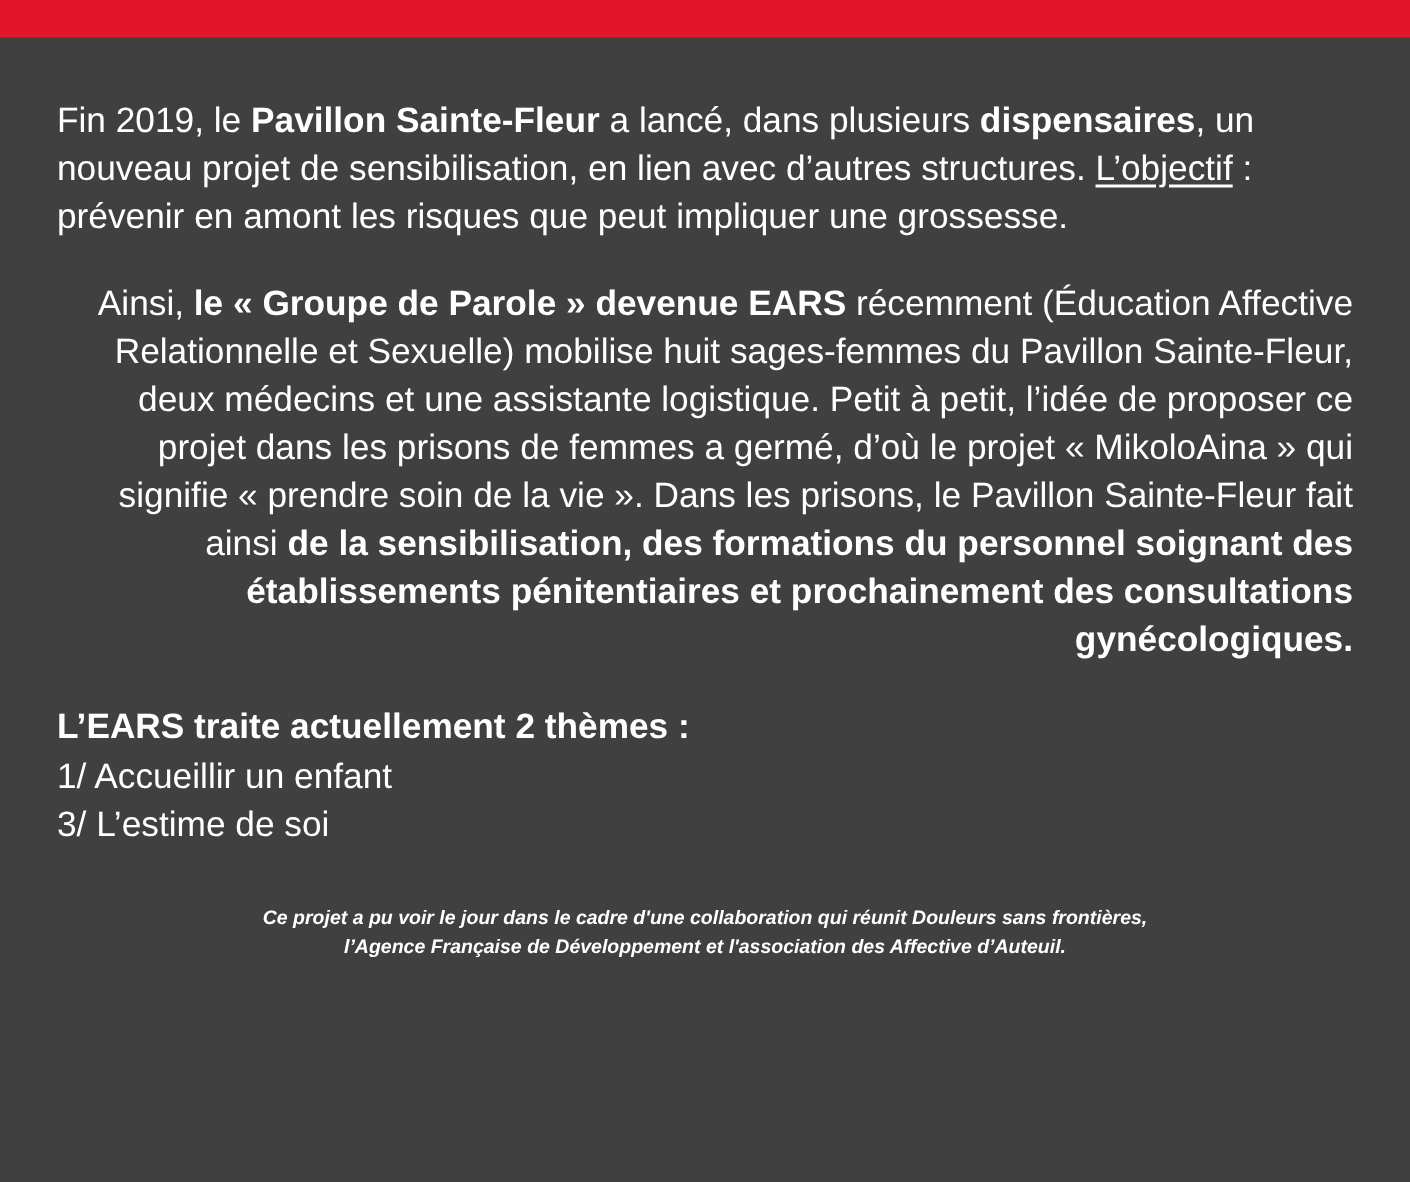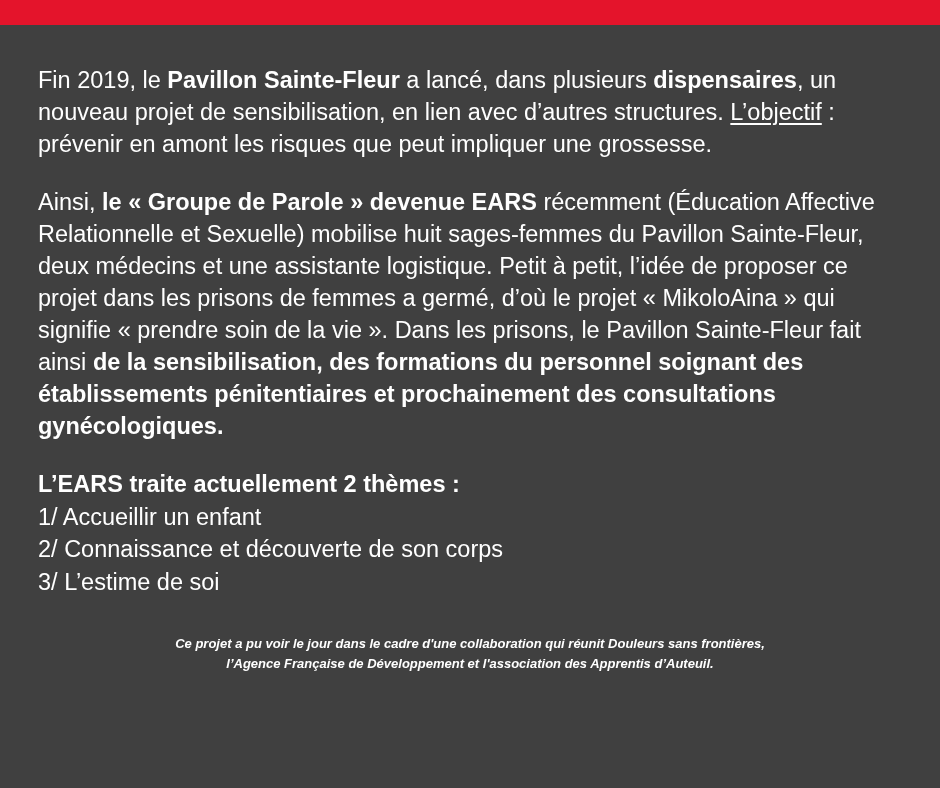--- a/index.html
+++ b/index.html
@@ -23,20 +23,21 @@
     margin-top: 25px;
   }
   .para {
     font-size: 23.5px;
     line-height: 1.36;
     color: #ffffff;
     margin: 0 0 0 0;
   }
   .para + .para {
     margin-top: 26px;
+    text-align: right;
   }
   .b {
     font-weight: bold;
   }
   .u {
     text-decoration: underline;
     text-underline-offset: 3px;
   }
   .list {
     margin-top: 26px;
@@ -72,22 +73,21 @@
     <span class="inline">Fin 2019, le </span><span class="inline b">Pavillon Sainte-Fleur</span><span class="inline"> a lancé, dans plusieurs </span><span class="inline b">dispensaires</span><span class="inline">, un nouveau projet de sensibilisation, en lien avec d’autres structures. </span><span class="inline u">L’objectif</span><span class="inline"> : prévenir en amont les risques que peut impliquer une grossesse.</span>
   </p>
 
   <p class="para">
     <span class="inline">Ainsi, </span><span class="inline b">le « Groupe de Parole » devenue EARS</span><span class="inline"> récemment (Éducation Affective Relationnelle et Sexuelle) mobilise huit sages-femmes du Pavillon Sainte-Fleur, deux médecins et une assistante logistique. Petit à petit, l’idée de proposer ce projet dans les prisons de femmes a germé, d’où le projet « MikoloAina » qui signifie « prendre soin de la vie ». Dans les prisons, le Pavillon Sainte-Fleur fait ainsi </span><span class="inline b">de la sensibilisation, des formations du personnel soignant des établissements pénitentiaires et prochainement des consultations gynécologiques.</span>
   </p>
 
   <div class="list">
     <div class="list-line list-head">L’EARS traite actuellement 2 thèmes :</div>
     <div class="list-line">1/ Accueillir un enfant</div>
-    <div class="list-line">2/ Connaissance et découverte de son corps</div>
     <div class="list-line">3/ L’estime de soi</div>
   </div>
 
   <div class="footnote">
     <div>Ce projet a pu voir le jour dans le cadre d'une collaboration qui réunit Douleurs sans frontières,</div>
-    <div>l’Agence Française de Développement et l'association des Apprentis d’Auteuil.</div>
+    <div>l’Agence Française de Développement et l'association des Affective d’Auteuil.</div>
   </div>
 
 </div>
 
 </body></html>

